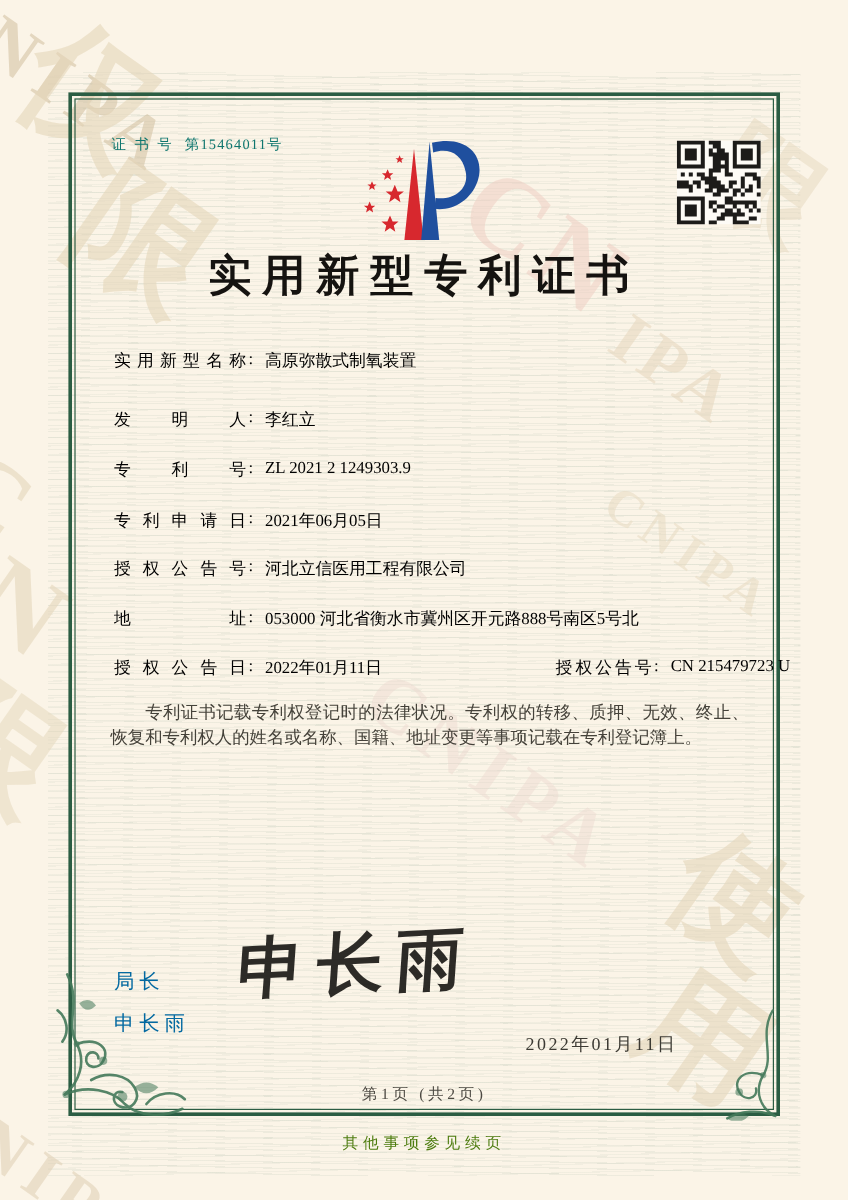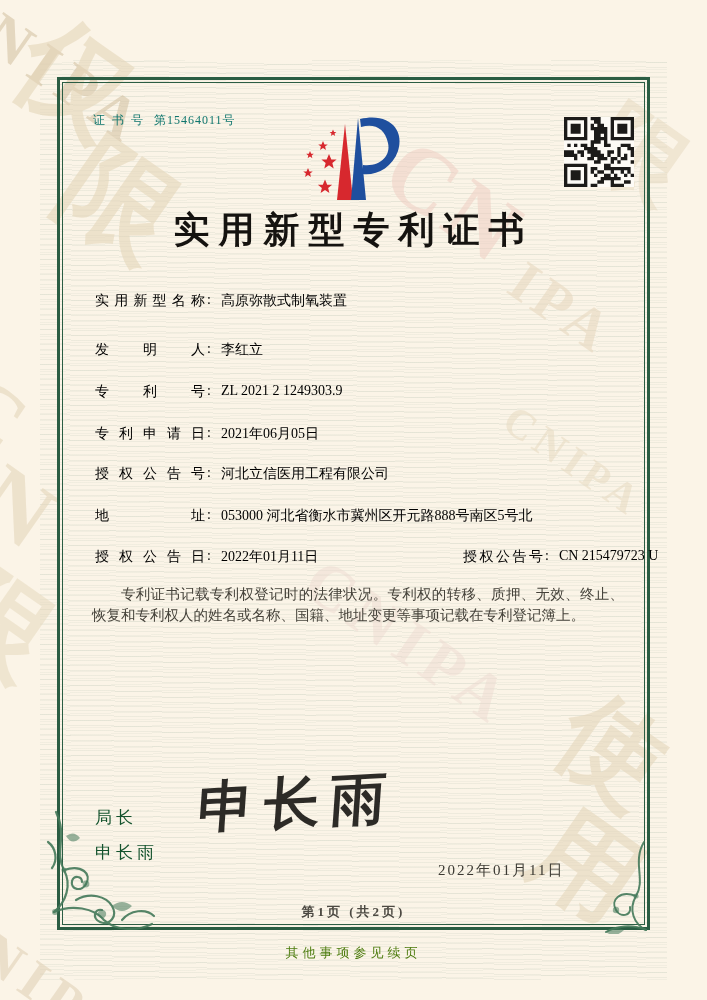--- a/index.html
+++ b/index.html
@@ -43,28 +43,28 @@
     -moz-text-align-last:justify;
   }
   .field-row .colon{margin:0 10px 0 2px;}
   .pair2{position:absolute;left:368px;top:0;display:flex;}
   .pair2 .flabel{width:80px;}
   .body-text{
     position:absolute;left:92px;top:584px;width:532px;
     font-size:14.5px;line-height:21px;text-align:justify;color:#45423a;
   }
   .body-text p{margin:0 0 5px 0;text-indent:2em;}
-  .sig-block{position:absolute;left:95px;top:800px;font-size:17px;letter-spacing:4px;color:#14532d;line-height:35px;}
+  .sig-block{position:absolute;left:95px;top:800px;font-size:17px;letter-spacing:4px;color:#0369a1;line-height:35px;}
   .sig-hand{
     position:absolute;left:198px;top:766px;font-size:56px;color:#1c1a17;
     letter-spacing:10px;transform:rotate(-3deg) skewX(-7deg);
     font-weight:600;opacity:.92;
   }
   .issue-date{position:absolute;left:438px;top:861px;font-size:15px;letter-spacing:2px;color:#3c3a33;}
-  .page-info{position:absolute;left:57px;top:903px;width:593px;text-align:center;font-size:13px;letter-spacing:3px;color:#4c4942;font-weight:bold;}
+  .page-info{position:absolute;left:57px;top:903px;width:593px;text-align:center;font-size:13px;letter-spacing:3px;color:#4c4942;}
   .cont-note{position:absolute;left:0;top:944px;width:707px;text-align:center;font-size:13px;letter-spacing:4px;color:#4d7c0f;}
   .orn-bl{position:absolute;left:42px;top:808px;width:132px;height:126px;}
   .orn-br{position:absolute;left:586px;top:840px;width:66px;height:94px;}
 </style>
 </head>
 <body>
 
 <div class="page">
 
   <div class="guilloche"></div>

